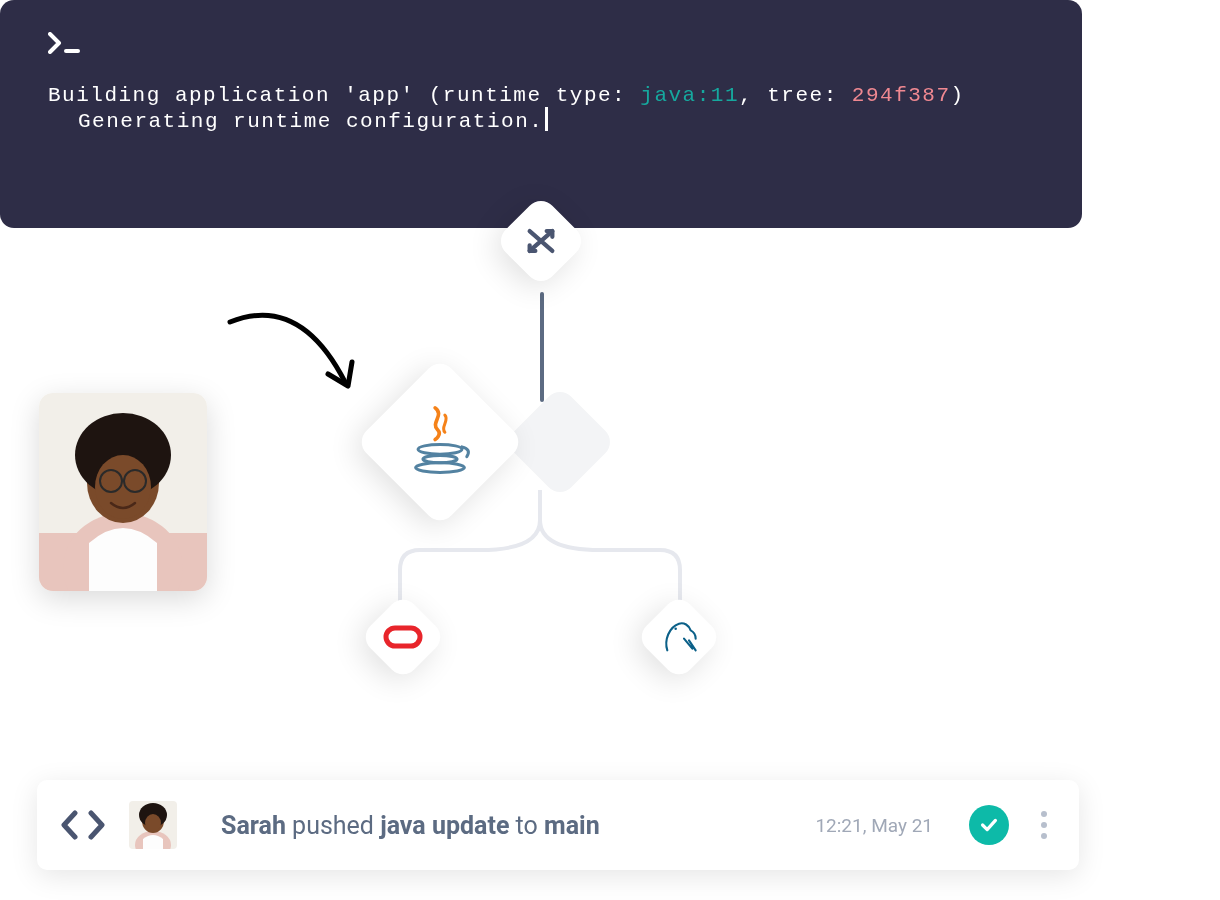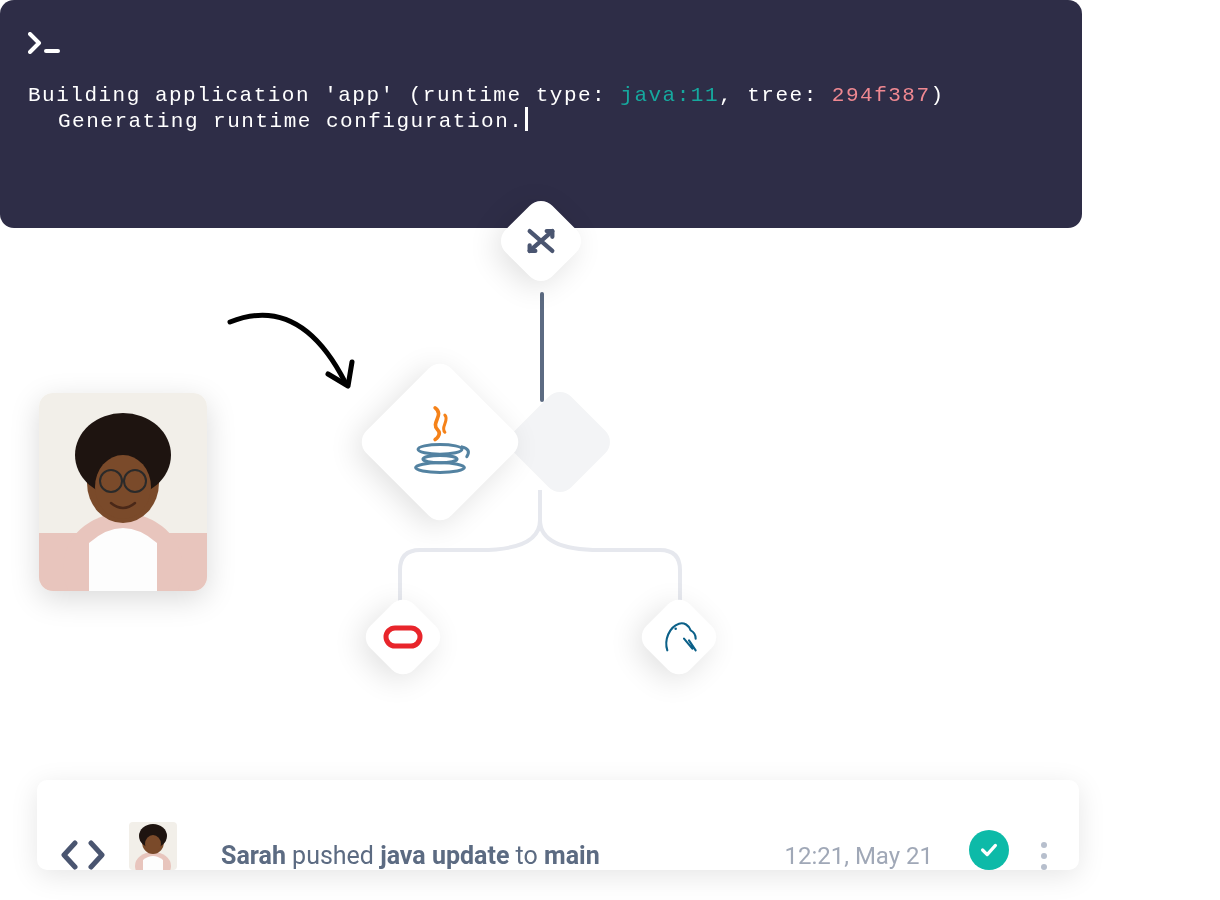--- a/index.html
+++ b/index.html
@@ -12,21 +12,21 @@
     }
     .terminal {
       position: absolute;
       top: 0; left: 0;
       width: 1082px;
       height: 228px;
       background: #2e2d47;
       border-radius: 14px;
       color: #fff;
       font-family: "SFMono-Regular", Consolas, "Liberation Mono", Menlo, monospace;
-      padding: 32px 28px;
+      padding: 32px 48px;
       letter-spacing: 1.5px;
     }
     .prompt-icon svg { display: block; }
     .term-line1 { margin-top: 30px; font-size: 21px; }
     .term-line2 { margin-top: 0; font-size: 21px; padding-left: 30px; }
     .runtime-val { color: #16a89e; }
     .tree-val { color: #ef8891; }
     .cursor {
       display: inline-block;
       width: 3px; height: 24px;
@@ -111,42 +111,42 @@
 
     .activity-bar {
       position: absolute;
       left: 37px; top: 780px;
       width: 1042px;
       height: 90px;
       background: #fff;
       border-radius: 10px;
       box-shadow: 0 6px 28px rgba(0,0,0,0.10);
       display: flex;
-      align-items: flex-end;
+      align-items: center;
       padding: 0 24px;
       gap: 24px;
     }
     .code-icon svg { display: block; }
     .avatar-small {
       width: 48px; height: 48px;
       border-radius: 4px;
       overflow: hidden;
       flex-shrink: 0;
     }
     .activity-text {
       flex: 1;
       font-size: 25px;
       color: #5c6b82;
       font-weight: 400;
       margin-left: 20px;
     }
     .activity-text .strong { font-weight: 700; }
     .timestamp {
       color: #a0a8b7;
-      font-size: 24px;
+      font-size: 19px;
       margin-right: 12px;
     }
     .status-check {
       width: 40px; height: 40px;
       background: #0dbaa8;
       border-radius: 50%;
       display: flex;
       align-items: center;
       justify-content: center;
     }

